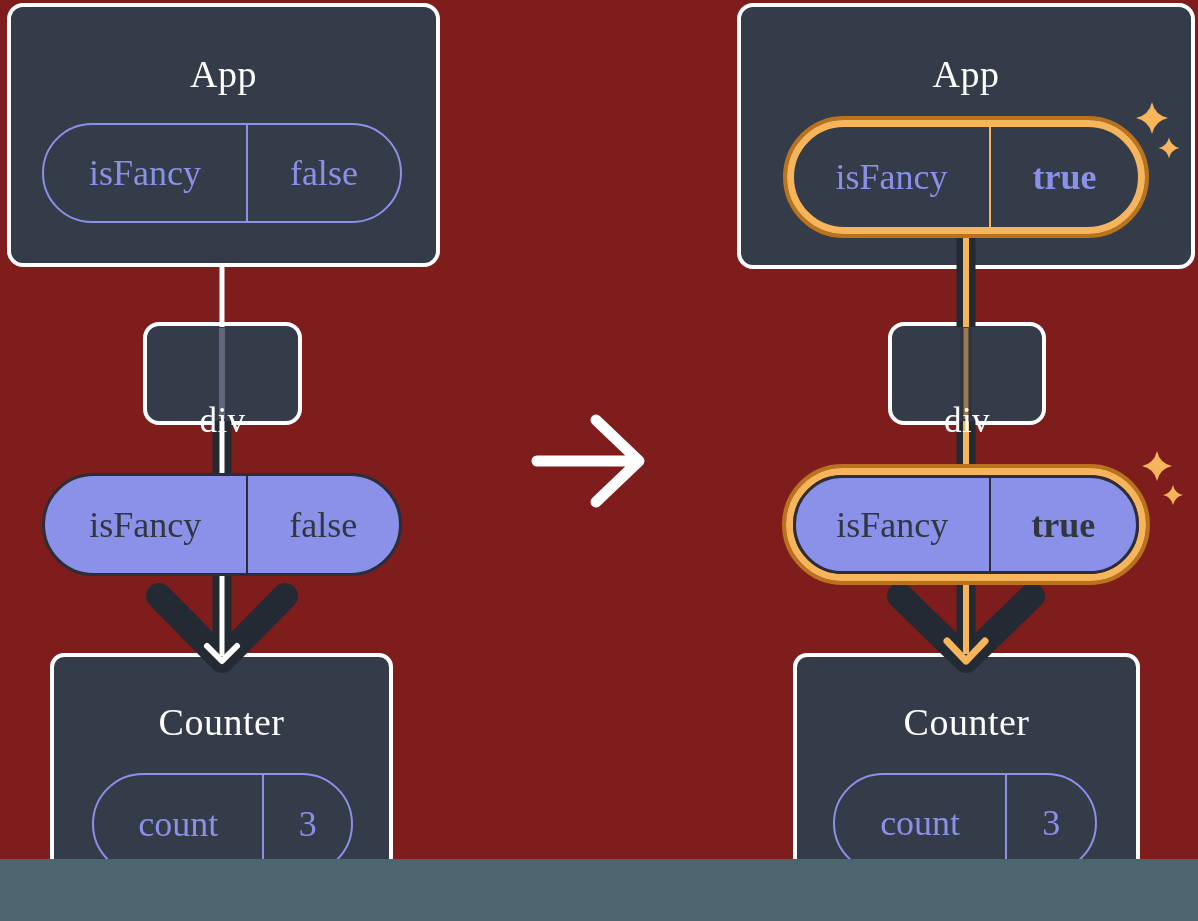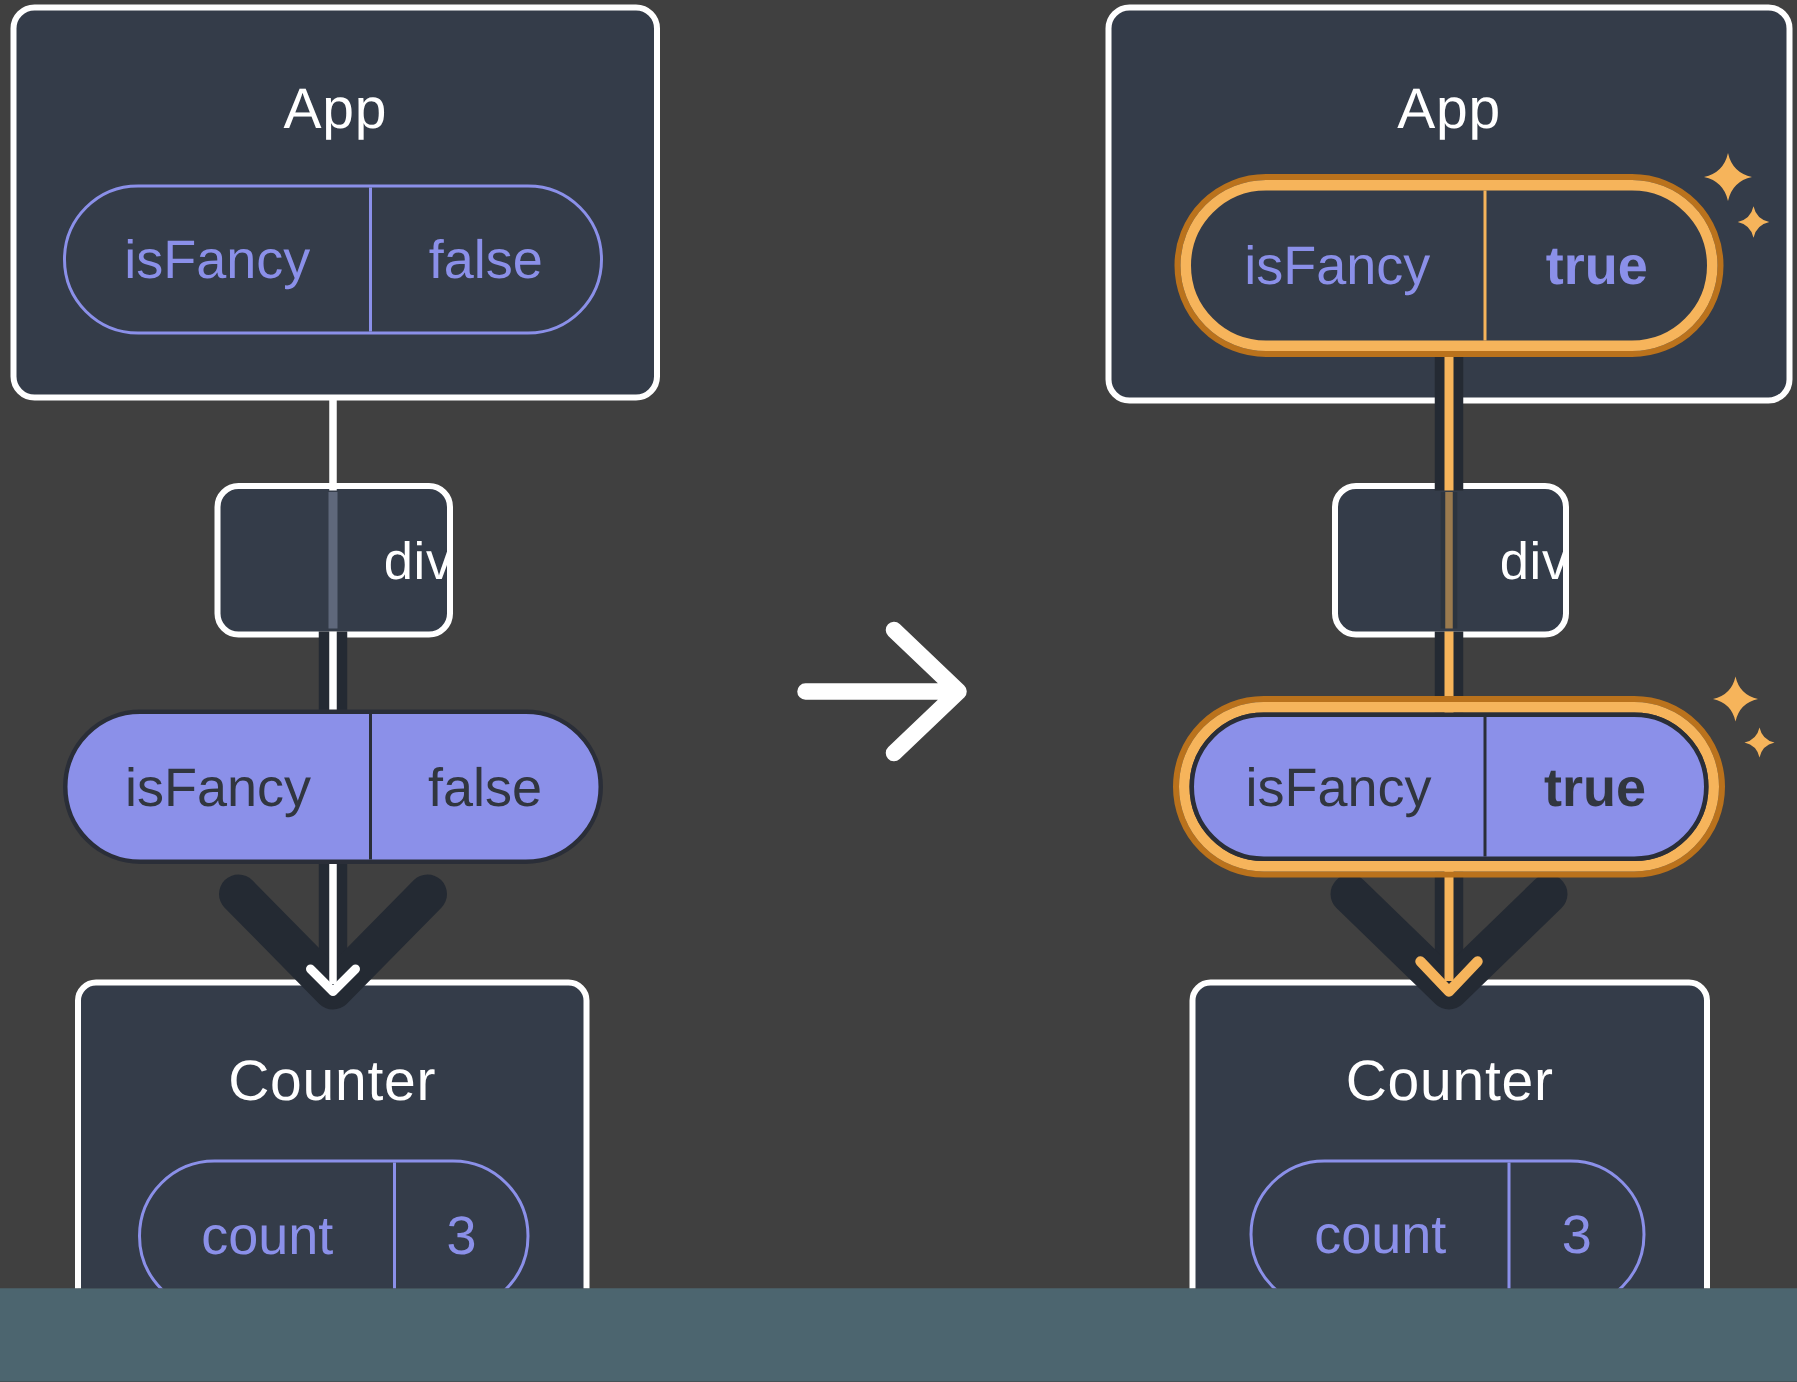--- a/index.html
+++ b/index.html
@@ -1,27 +1,27 @@
 <!DOCTYPE html>
 <html><head>
 <meta charset="utf-8">
 <style>
   html,body{margin:0;padding:0;background:#4C656F;}
   .stage{
     position:relative;width:1198px;height:859px;overflow:hidden;
-    background:#404040;
-    font-family:Liberation Sans, sans-serif;
+    background:#7f1d1d;
+    font-family:Liberation Serif, serif;
     -webkit-font-smoothing:antialiased;
   }
   
   .box{position:absolute;background:#343C49;border:4px solid #fff;border-radius:16px;box-sizing:border-box;z-index:1;}
   #connector-svg{position:absolute;left:0;top:0;z-index:2;}
   #sparkle-svg{position:absolute;left:0;top:0;z-index:4;pointer-events:none;}
   .title{position:absolute;color:#fff;font-size:38px;font-weight:500;text-align:center;z-index:1;letter-spacing:.5px;}
-  .div-label{position:absolute;color:#fff;font-size:35px;font-weight:500;text-align:right;z-index:3;letter-spacing:.5px;}
+  .div-label{position:absolute;color:#fff;font-size:35px;font-weight:500;text-align:center;z-index:3;letter-spacing:.5px;margin-top:46px;}
 
   
   .pill{position:absolute;box-sizing:border-box;display:flex;align-items:stretch;border-radius:999px;z-index:3;font-size:36px;}
   .cell{display:flex;align-items:center;justify-content:center;box-sizing:border-box;min-width:0;}
   .cell-l{flex:57;} .cell-r{flex:43;}
   .count-pill .cell-l{flex:66;} .count-pill .cell-r{flex:34;}
   .bold{font-weight:bold;text-align:center;}
 
   .outline-pill{border:2.5px solid #8B90E9;color:#8B90E9;background:transparent;}
   .outline-pill .cell-r{border-left:2px solid #8B90E9;}

